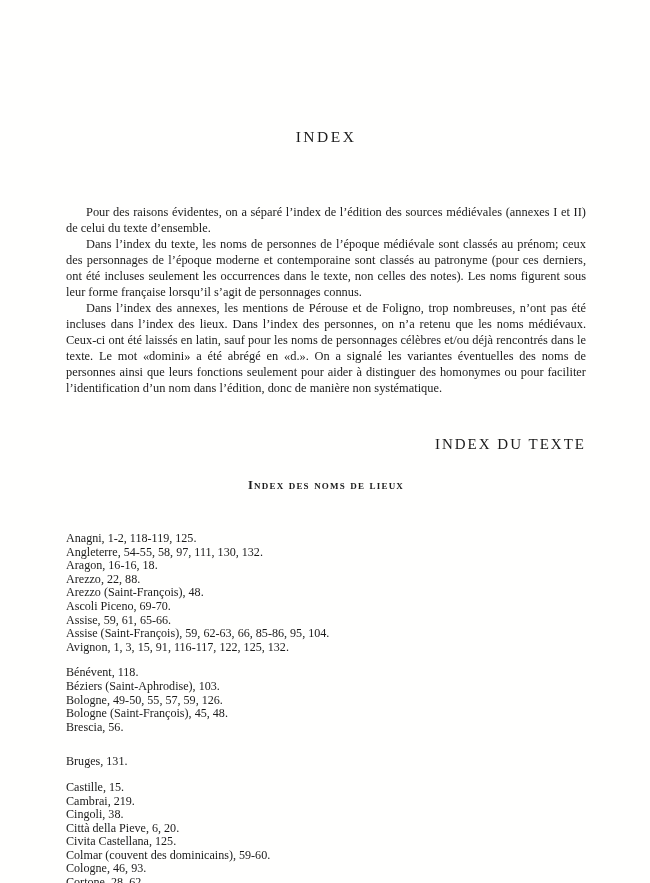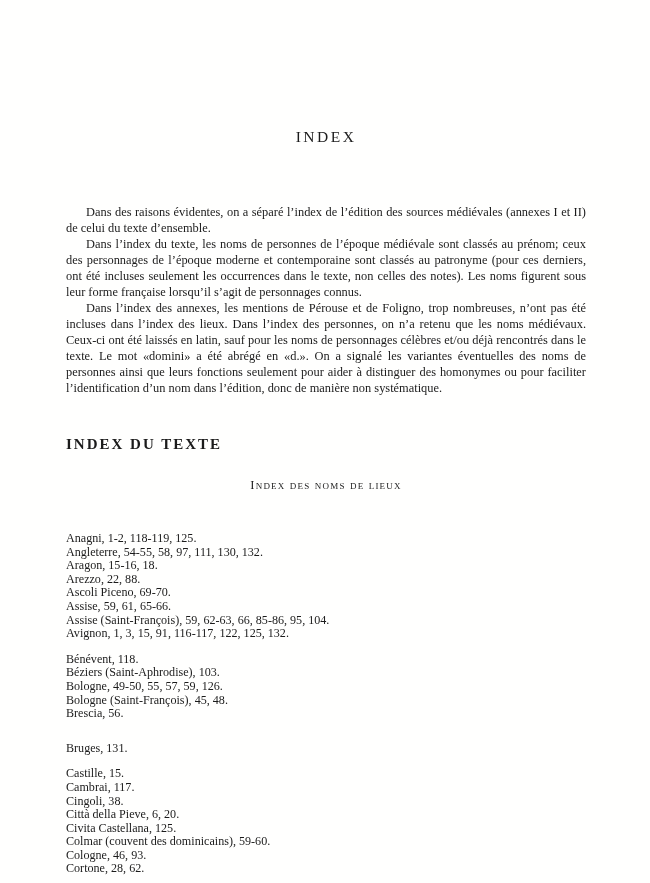--- a/index.html
+++ b/index.html
@@ -31,28 +31,28 @@
   .intro p {
     margin: 0;
     font-size: 12.4px;
     line-height: 16px;
     text-align: justify;
     text-indent: 20px;
   }
   .section-title {
     margin: 40px 0 0 0;
     font-size: 15px;
-    font-weight: 700;
-    text-align: left;
+    font-weight: 400;
+    text-align: right;
     letter-spacing: 2px;
   }
   .subsection-title {
     margin: 25px 0 0 0;
     font-size: 12.6px;
-    font-weight: 400;
+    font-weight: 700;
     text-align: center;
     letter-spacing: 1.2px;
     font-variant: small-caps;
   }
   .index-columns {
     display: flex;
     gap: 21px;
     margin-top: 39px;
     flex-direction: column;
   }
@@ -70,51 +70,52 @@
   }
 </style>
 </head>
 <body>
 
 <div class="page">
 
   <h1 class="doc-title">INDEX</h1>
 
   <div class="intro">
-    <p>Dans des raisons évidentes, on a séparé l’index de l’édition des sources médiévales (annexes I et II) de celui du texte d’ensemble.</p>
+    <p>Pour des raisons évidentes, on a séparé l’index de l’édition des sources médiévales (annexes I et II) de celui du texte d’ensemble.</p>
     <p>Dans l’index du texte, les noms de personnes de l’époque médiévale sont classés au prénom; ceux des personnages de l’époque moderne et contemporaine sont classés au patronyme (pour ces derniers, ont été incluses seulement les occurrences dans le texte, non celles des notes). Les noms figurent sous leur forme française lorsqu’il s’agit de personnages connus.</p>
     <p>Dans l’index des annexes, les mentions de Pérouse et de Foligno, trop nombreuses, n’ont pas été incluses dans l’index des lieux. Dans l’index des personnes, on n’a retenu que les noms médiévaux. Ceux-ci ont été laissés en latin, sauf pour les noms de personnages célèbres et/ou déjà rencontrés dans le texte. Le mot «domini» a été abrégé en «d.». On a signalé les variantes éventuelles des noms de personnes ainsi que leurs fonctions seulement pour aider à distinguer des homonymes ou pour faciliter l’identification d’un nom dans l’édition, donc de manière non systématique.</p>
   </div>
 
   <h2 class="section-title">INDEX DU TEXTE</h2>
 
   <h3 class="subsection-title">Index des noms de lieux</h3>
 
   <div class="index-columns">
     <div class="index-col">
         <div class="index-entry">Anagni, 1-2, 118-119, 125.</div>
         <div class="index-entry">Angleterre, 54-55, 58, 97, 111, 130, 132.</div>
-        <div class="index-entry">Aragon, 15-16, 18.</div>
+        <div class="index-entry">Aragon, 16-16, 18.</div>
         <div class="index-entry">Arezzo, 22, 88.</div>
+        <div class="index-entry">Arezzo (Saint-François), 48.</div>
         <div class="index-entry">Ascoli Piceno, 69-70.</div>
         <div class="index-entry">Assise, 59, 61, 65-66.</div>
         <div class="index-entry">Assise (Saint-François), 59, 62-63, 66, 85-86, 95, 104.</div>
         <div class="index-entry">Avignon, 1, 3, 15, 91, 116-117, 122, 125, 132.</div>
         <div class="index-gap"></div>
         <div class="index-entry">Bénévent, 118.</div>
         <div class="index-entry">Béziers (Saint-Aphrodise), 103.</div>
         <div class="index-entry">Bologne, 49-50, 55, 57, 59, 126.</div>
         <div class="index-entry">Bologne (Saint-François), 45, 48.</div>
         <div class="index-entry">Brescia, 56.</div>
       </div>
     <div class="index-col">
         <div class="index-entry">Bruges, 131.</div>
         <div class="index-gap"></div>
         <div class="index-entry">Castille, 15.</div>
-        <div class="index-entry">Cambrai, 117.</div>
+        <div class="index-entry">Cambrai, 219.</div>
         <div class="index-entry">Cingoli, 38.</div>
         <div class="index-entry">Città della Pieve, 6, 20.</div>
         <div class="index-entry">Civita Castellana, 125.</div>
         <div class="index-entry">Colmar (couvent des dominicains), 59-60.</div>
         <div class="index-entry">Cologne, 46, 93.</div>
         <div class="index-entry">Cortone, 28, 62.</div>
         <div class="index-gap"></div>
         <div class="index-entry">Deruta, 68.</div>
         <div class="index-entry">Ferrare, 55.</div>
         <div class="index-entry">Flandres, 131.</div>

